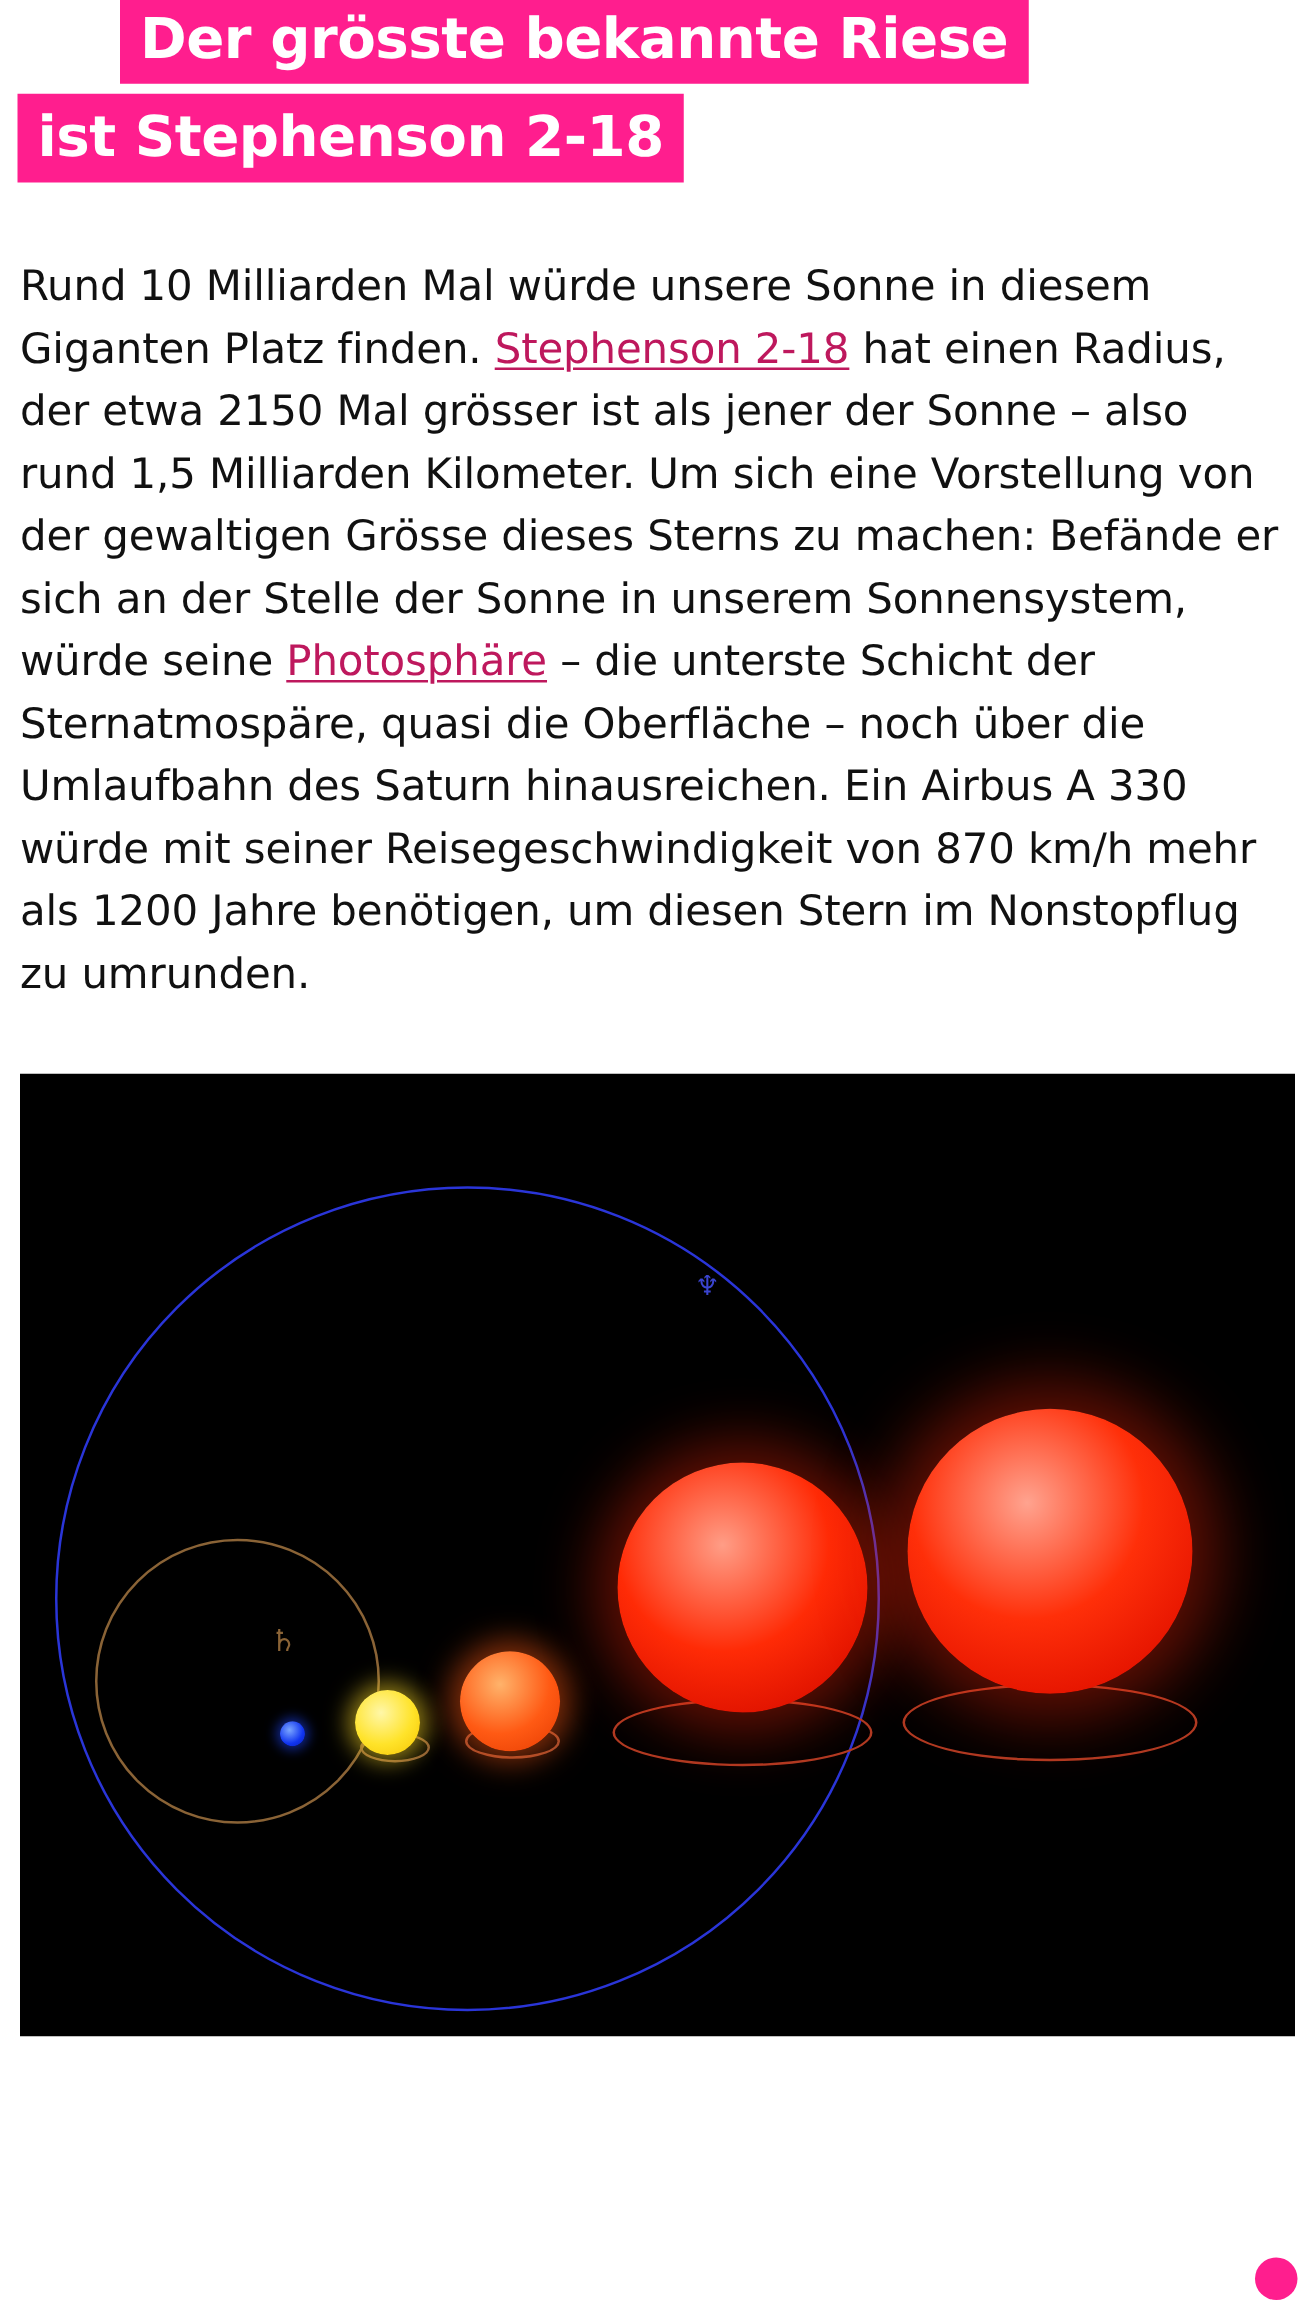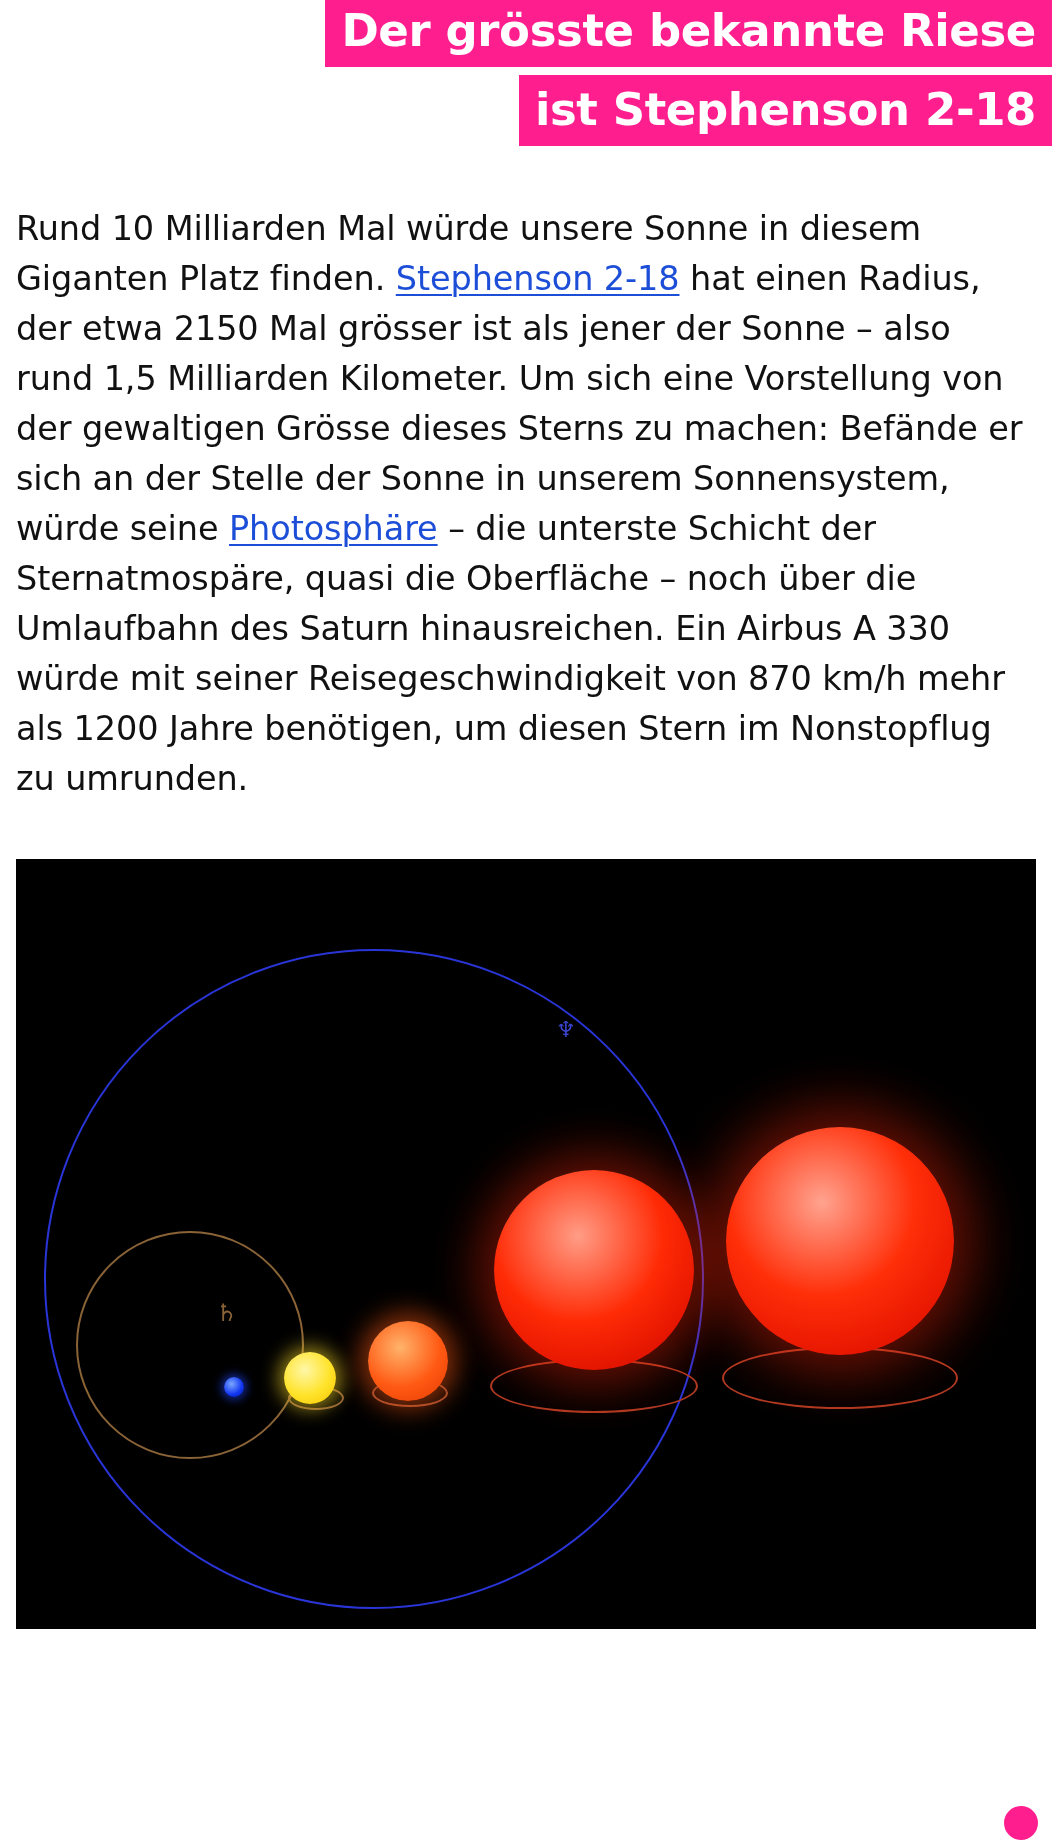--- a/index.html
+++ b/index.html
@@ -13,21 +13,20 @@
     position: relative;
     font-family: "DejaVu Sans", sans-serif;
     overflow: hidden;
   }
 
   
   .headline {
     padding: 0 0 0 0;
     margin: 0;
     position: relative;
-    text-align: right;
   }
   .headline-line {
     display: inline-block;
     background: #ff1e8e;
     color: #ffffff;
     font-size: 45px;
     font-weight: bold;
     line-height: 1.18;
     letter-spacing: -0.4px;
     padding: 8px 16px 10px 16px;
@@ -45,21 +44,21 @@
   
   .article-body {
     margin: 58px 16px 0 16px;
     font-size: 33.5px;
     line-height: 50px;
     color: #111111;
     letter-spacing: -0.1px;
     text-align: left;
   }
   .article-body .lnk {
-    color: #1d4ed8;
+    color: #be185d;
     text-decoration: underline;
     text-underline-offset: 4px;
     text-decoration-thickness: 2px;
   }
 
   
   .figure {
     margin: 55px 16px 0 16px;
     width: 1020px;
     height: 770px;

